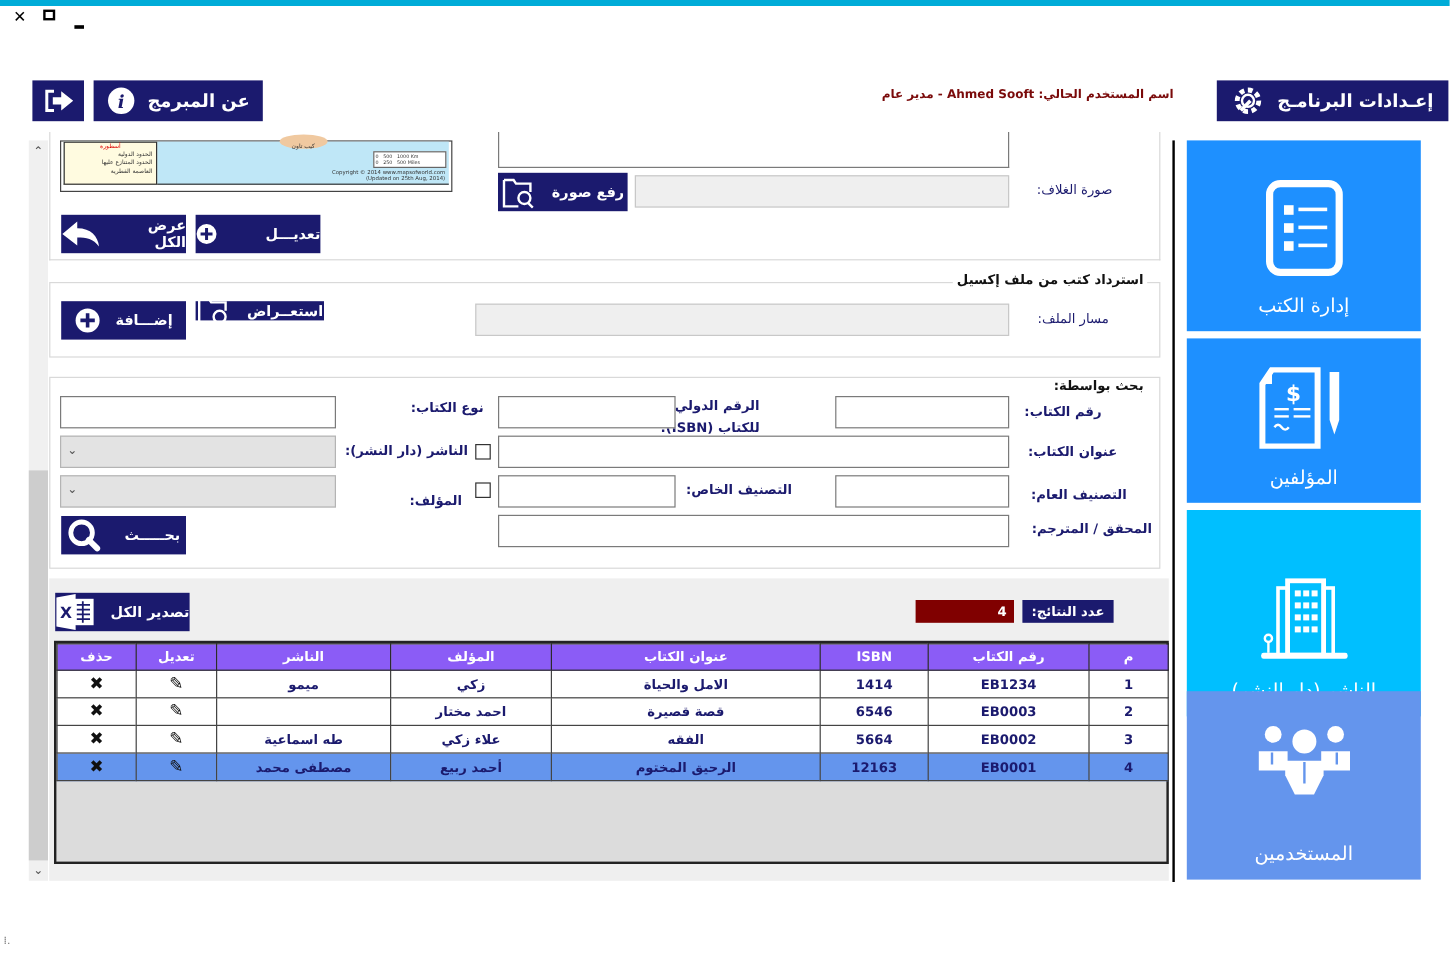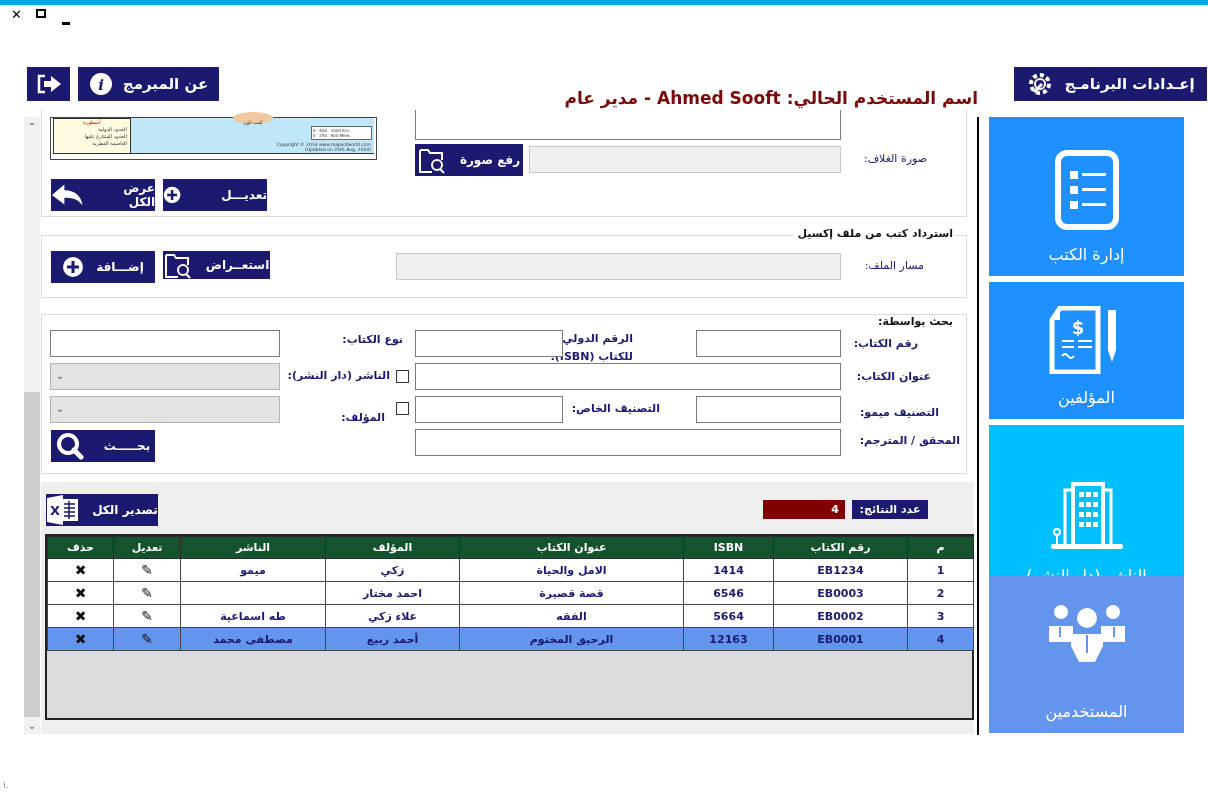--- a/index.html
+++ b/index.html
@@ -4,21 +4,21 @@
 <style>
   * { box-sizing: border-box; margin: 0; padding: 0; }
   html, body { width: 1208px; height: 795px; overflow: hidden; background: #ffffff; font-family: "DejaVu Sans", sans-serif; }
   .topbar { position: absolute; left: 0; top: 0; width: 1208px; height: 5px; background: #00acd8; }
   .winctl { position: absolute; top: 8px; font-size: 13px; color: #000; cursor: default; line-height: 14px; }
   .navy { background: #1b1a6e; color: #fff; }
   .abs { position: absolute; }
 
   
   .hdr-btn { position: absolute; top: 67px; height: 34px; display: flex; align-items: center; justify-content: center; gap: 10px; font-size: 15px; font-weight: bold; direction: rtl; }
-  .user-line { position: absolute; top: 88px; right: 230px; font-size: 17px; color: #7a0a0a; font-weight: bold; direction: rtl; white-space: nowrap; }
+  .user-line { position: absolute; top: 74px; right: 230px; font-size: 10px; color: #7a0a0a; font-weight: bold; direction: rtl; white-space: nowrap; }
 
   
   .side-tile { position: absolute; left: 989px; width: 195px; color: #fff; display: flex; flex-direction: column; align-items: center; justify-content: flex-end; padding-bottom: 12px; font-size: 16px; direction: rtl; cursor: pointer; }
   .side-tile svg { margin-bottom: 14px; }
   .vsep { position: absolute; left: 977px; top: 117px; width: 2px; height: 618px; background: #000; }
 
   
   .scrollbar { position: absolute; left: 24px; top: 117px; width: 16px; height: 617px; background: #f0f0f0; }
   .scroll-thumb { position: absolute; left: 0; top: 275px; width: 16px; height: 325px; background: #cdcdcd; }
   .scroll-arrow { position: absolute; left: 0; width: 16px; height: 16px; font-size: 10px; color: #555; text-align: center; line-height: 16px; }
@@ -32,21 +32,21 @@
   .inp.ro { background: #efefef; border-color: #c8c8c8; }
   .sel { position: absolute; height: 27px; border: 1px solid #b4b4b4; background: #e3e3e3; }
   .sel .chev { position: absolute; left: 5px; top: 6px; font-size: 10px; color: #555; }
   .chk { position: absolute; width: 13px; height: 13px; border: 1px solid #333; background: #fff; }
 
   .btn { position: absolute; display: flex; align-items: center; justify-content: center; gap: 12px; font-size: 12px; font-weight: bold; cursor: pointer; direction: rtl; }
 
   
   .grid-wrap { position: absolute; left: 45px; top: 534px; width: 929px; height: 186px; border: 2px solid #222; background: #dcdcdc; }
   table { border-collapse: collapse; width: 100%; direction: rtl; font-size: 11px; table-layout: fixed; }
-  th { background: #14532d; color: #fff; height: 22px; font-weight: bold; border: 1px solid #2b2b2b; }
+  th { background: #8b5cf6; color: #fff; height: 22px; font-weight: bold; border: 1px solid #2b2b2b; }
   td { background: #fff; height: 23px; text-align: center; border: 1px solid #444; color: #1b1a6e; font-weight: bold; }
   tr.selected td { background: #6495ed; }
   .ico-cell { color: #111; font-size: 14px; }
 </style>
 </head>
 <body>
 
 <div class="topbar"></div>
 <span class="winctl" style="left:11px;">✕</span>
 <span class="winctl" style="left:36px;top:7px;"><span style="display:inline-block;width:10px;height:9px;border:2px solid #000;border-top-width:2px;"></span></span>
@@ -194,21 +194,21 @@
   <span>عرض الكل</span>
   <svg width="34" height="24" viewBox="0 0 34 24">
     <path d="M1 12 L14 1 V7 C26 7 32 14 33 23 C28 16 22 15 14 15 V22 Z" fill="#fff"></path>
   </svg>
 </div>
 
 <div class="group" style="left:41px;top:235px;width:926px;height:63px;"></div>
 <div class="legend" style="right:252px;top:227px;">استرداد كتب من ملف إكسيل</div>
 <div class="lbl" style="right:284px;top:259px;font-weight:normal;">مسار الملف:</div>
 <div class="inp ro" style="left:396px;top:253px;width:445px;height:27px;"></div>
-<div class="btn navy" style="left:163px;top:251px;width:107px;height:28px;">
+<div class="btn navy" style="left:163px;top:251px;width:107px;height:16px;">
   <span>استعــراض</span>
   <svg width="30" height="28" viewBox="0 0 30 28">
     <path d="M2 4 H10 L12 7 H24 V14" fill="none" stroke="#fff" stroke-width="2"></path>
     <path d="M2 4 V26 H14" fill="none" stroke="#fff" stroke-width="2"></path>
     <circle cx="19" cy="19" r="5" fill="none" stroke="#fff" stroke-width="2"></circle>
       <path d="M22 23 L26 27" stroke="#fff" stroke-width="2"></path>
   </svg>
 </div>
 <div class="btn navy" style="left:51px;top:251px;width:104px;height:32px;">
   <span>إضـــافة</span>
@@ -232,21 +232,21 @@
 <div class="inp" style="left:50px;top:330px;width:230px;"></div>
 
 <div class="lbl" style="right:277px;top:370px;">عنوان الكتاب:</div>
 <div class="inp" style="left:415px;top:363px;width:426px;"></div>
 <div class="chk" style="left:396px;top:370px;"></div>
 <div class="lbl" style="right:818px;top:369px;">الناشر (دار النشر):</div>
 <div class="sel" style="left:50px;top:363px;width:230px;">
     <span class="chev">⌄</span>
   </div>
 
-<div class="lbl" style="right:269px;top:406px;">التصنيف ميمو:</div>
+<div class="lbl" style="right:269px;top:406px;">التصنيف العام:</div>
 <div class="inp" style="left:696px;top:396px;width:145px;"></div>
 <div class="lbl" style="right:548px;top:402px;">التصنيف الخاص:</div>
 <div class="inp" style="left:415px;top:396px;width:148px;"></div>
 <div class="chk" style="left:396px;top:402px;"></div>
 <div class="lbl" style="right:823px;top:411px;">المؤلف:</div>
 <div class="sel" style="left:50px;top:396px;width:230px;">
     <span class="chev">⌄</span>
   </div>
 
 <div class="lbl" style="right:248px;top:434px;">المحقق / المترجم:</div>

